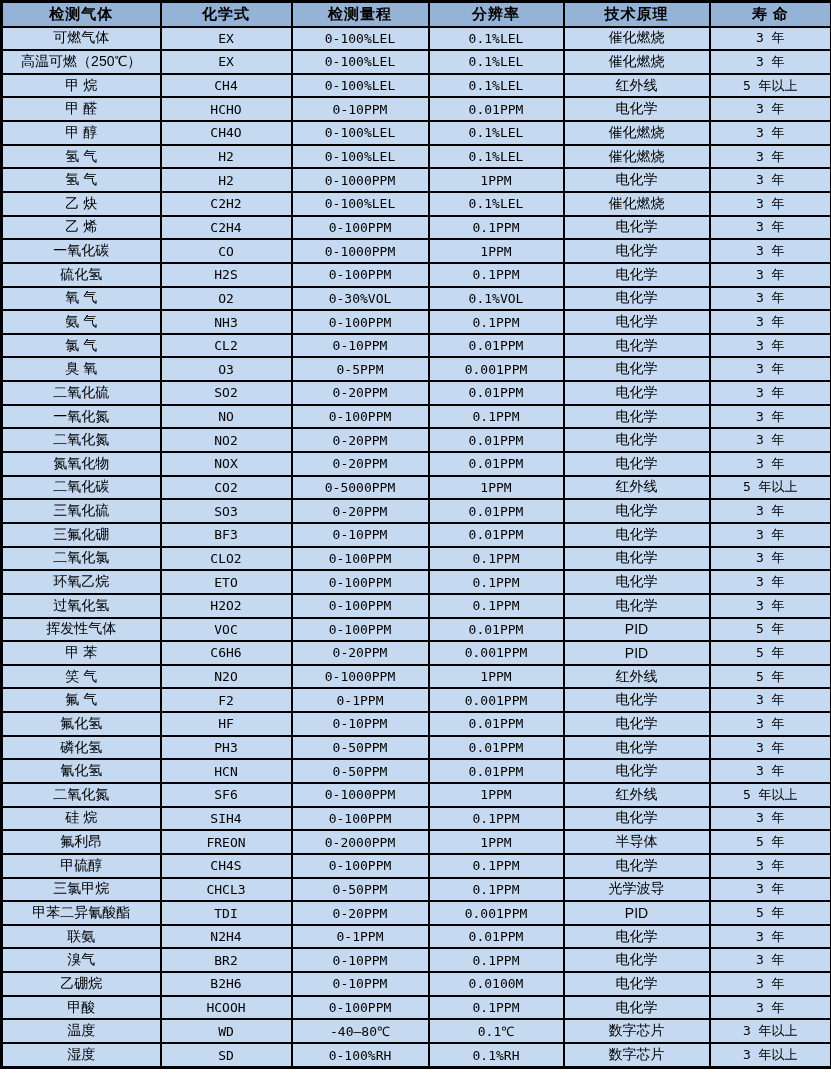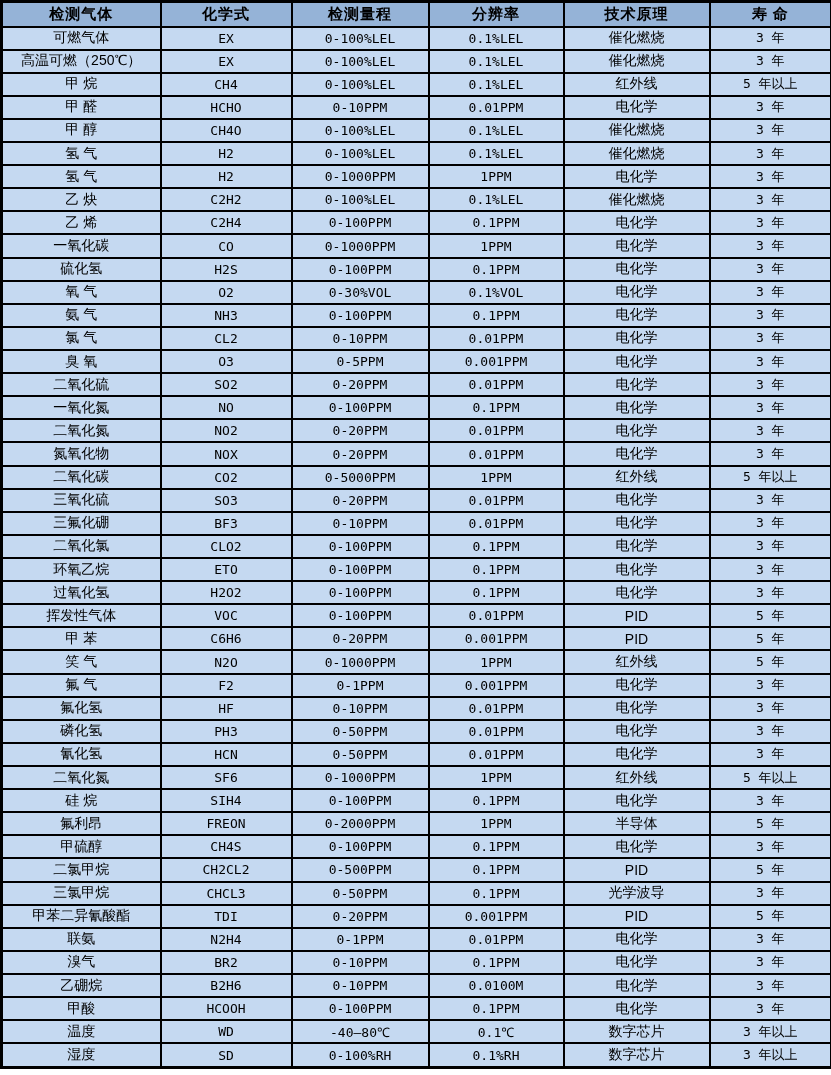--- a/index.html
+++ b/index.html
@@ -356,28 +356,20 @@
       </tr>
       <tr>
         <td>甲硫醇</td>
         <td>CH4S</td>
         <td>0-100PPM</td>
         <td>0.1PPM</td>
         <td>电化学</td>
         <td>3 年</td>
       </tr>
       <tr>
-        <td>二氯甲烷</td>
-        <td>CH2CL2</td>
-        <td>0-500PPM</td>
-        <td>0.1PPM</td>
-        <td>PID</td>
-        <td>5 年</td>
-      </tr>
-      <tr>
         <td>三氯甲烷</td>
         <td>CHCL3</td>
         <td>0-50PPM</td>
         <td>0.1PPM</td>
         <td>光学波导</td>
         <td>3 年</td>
       </tr>
       <tr>
         <td>甲苯二异氰酸酯</td>
         <td>TDI</td>

